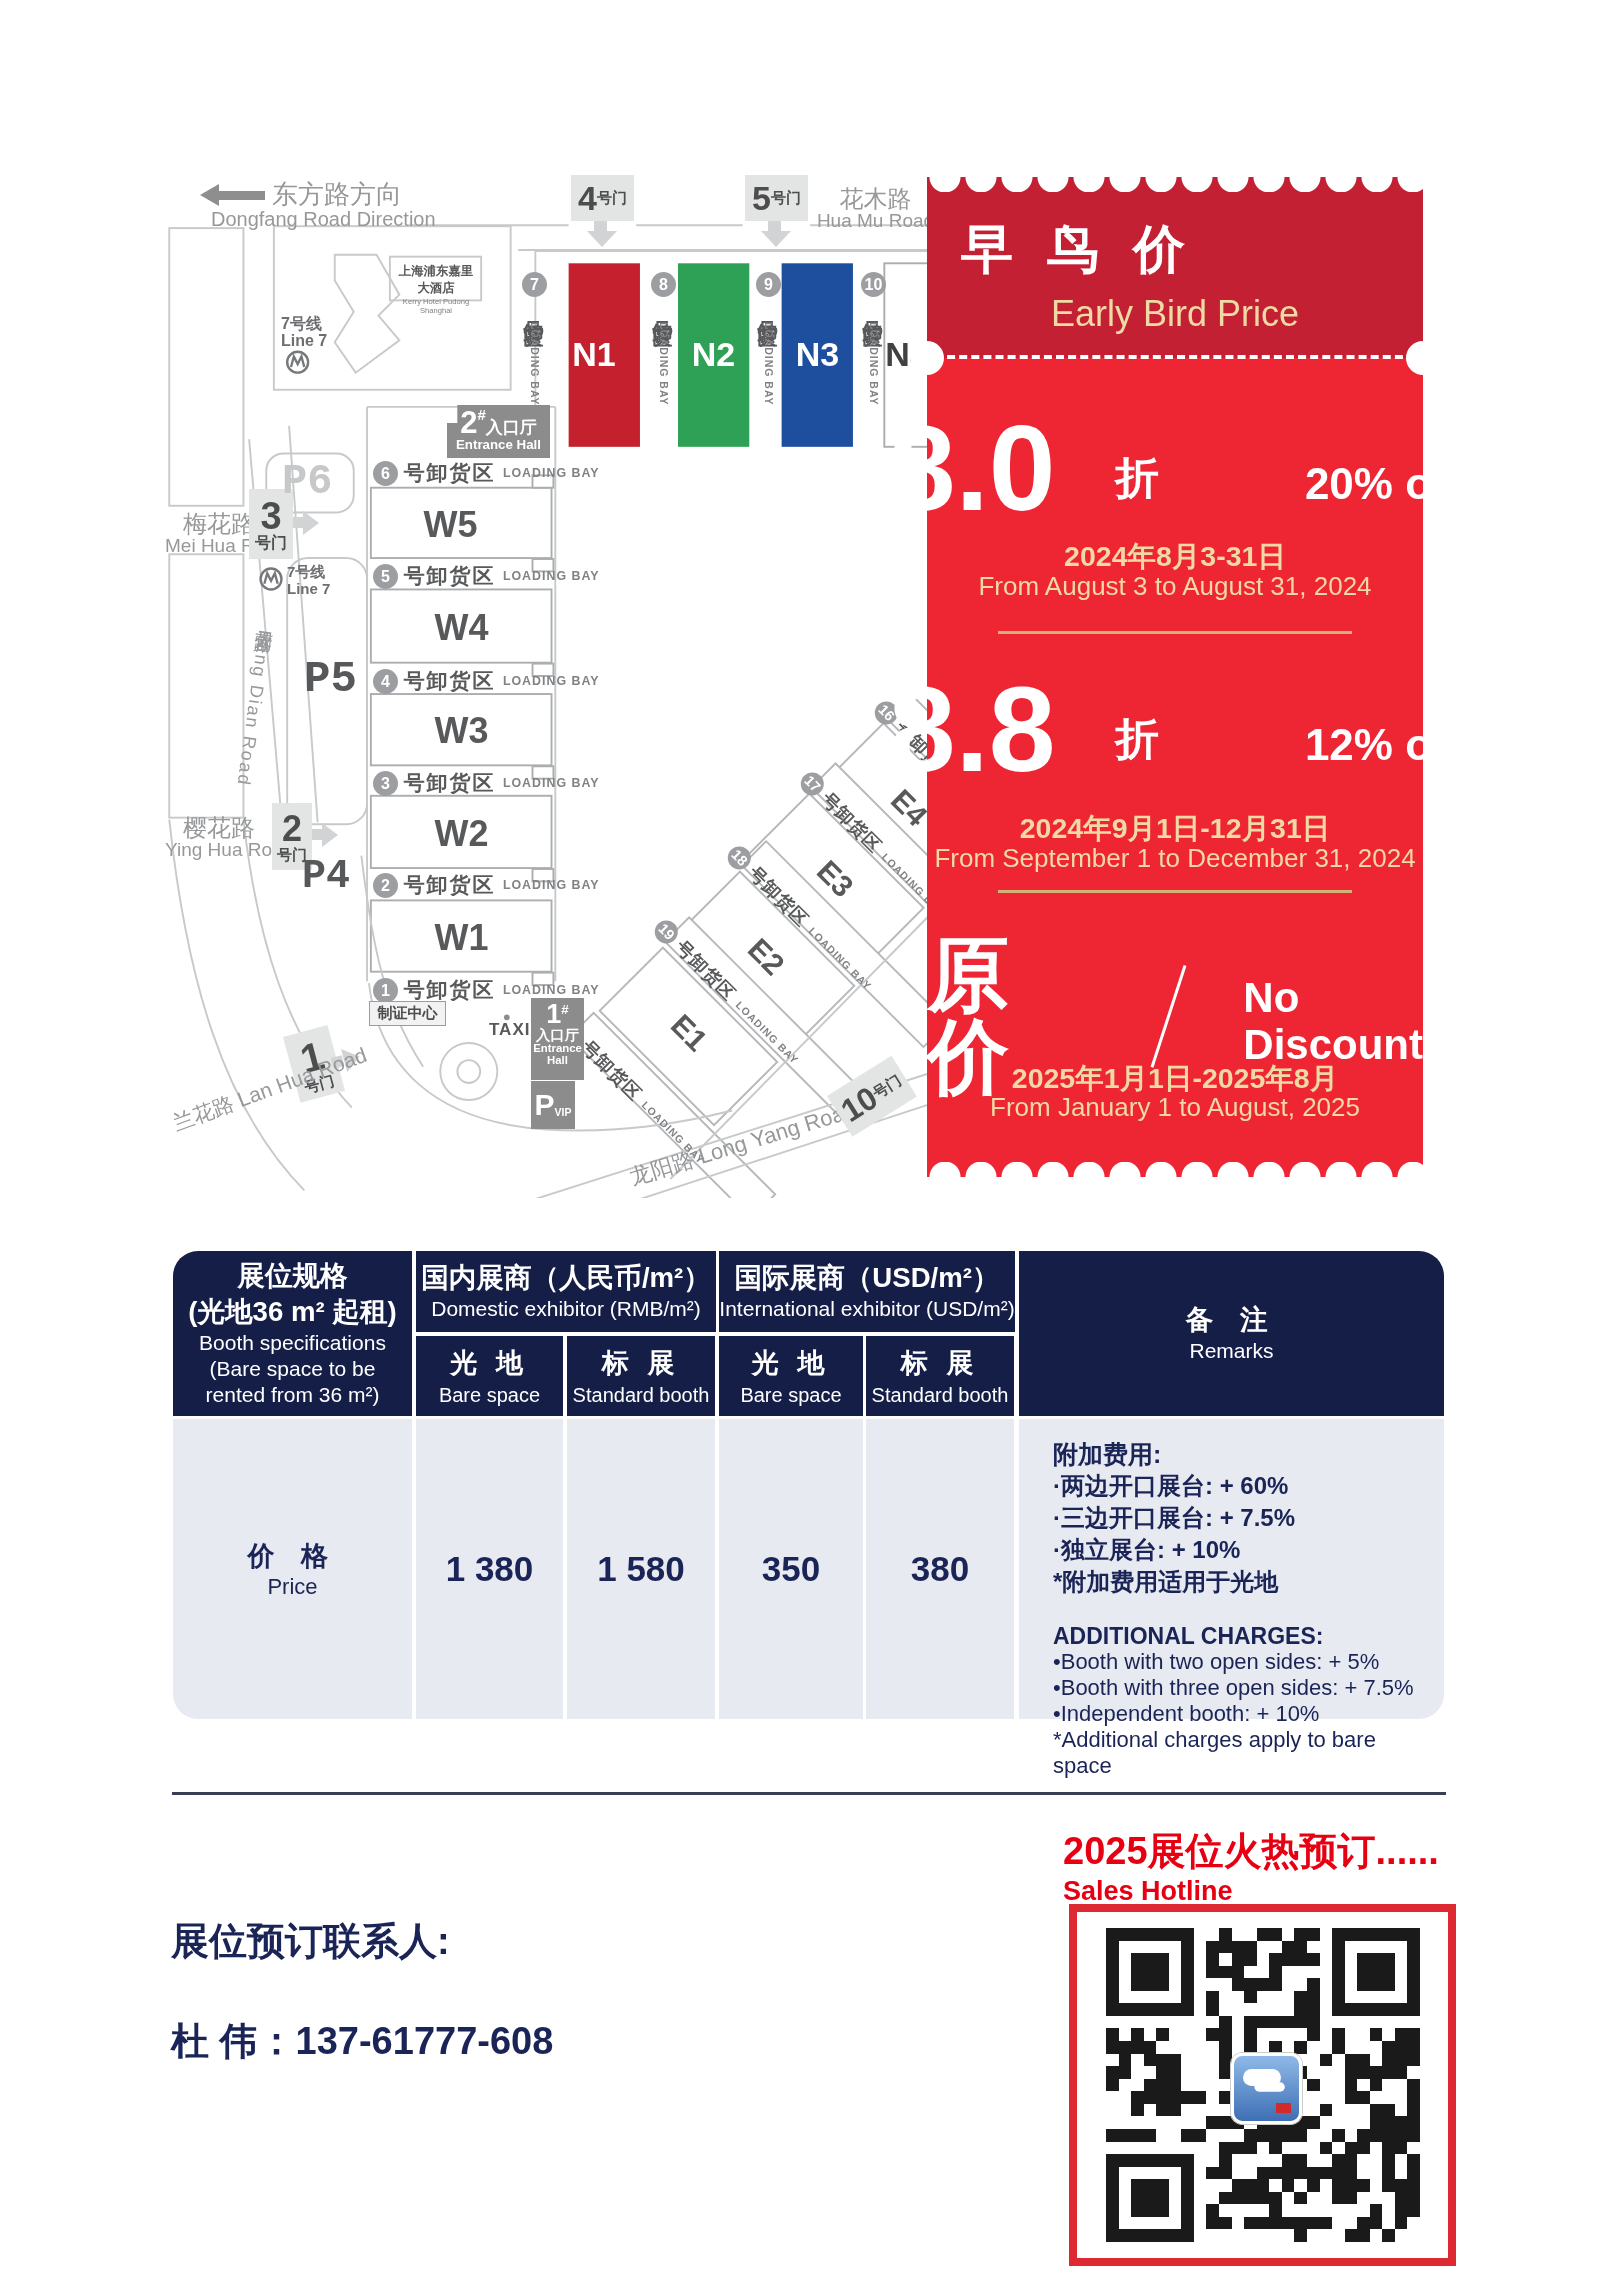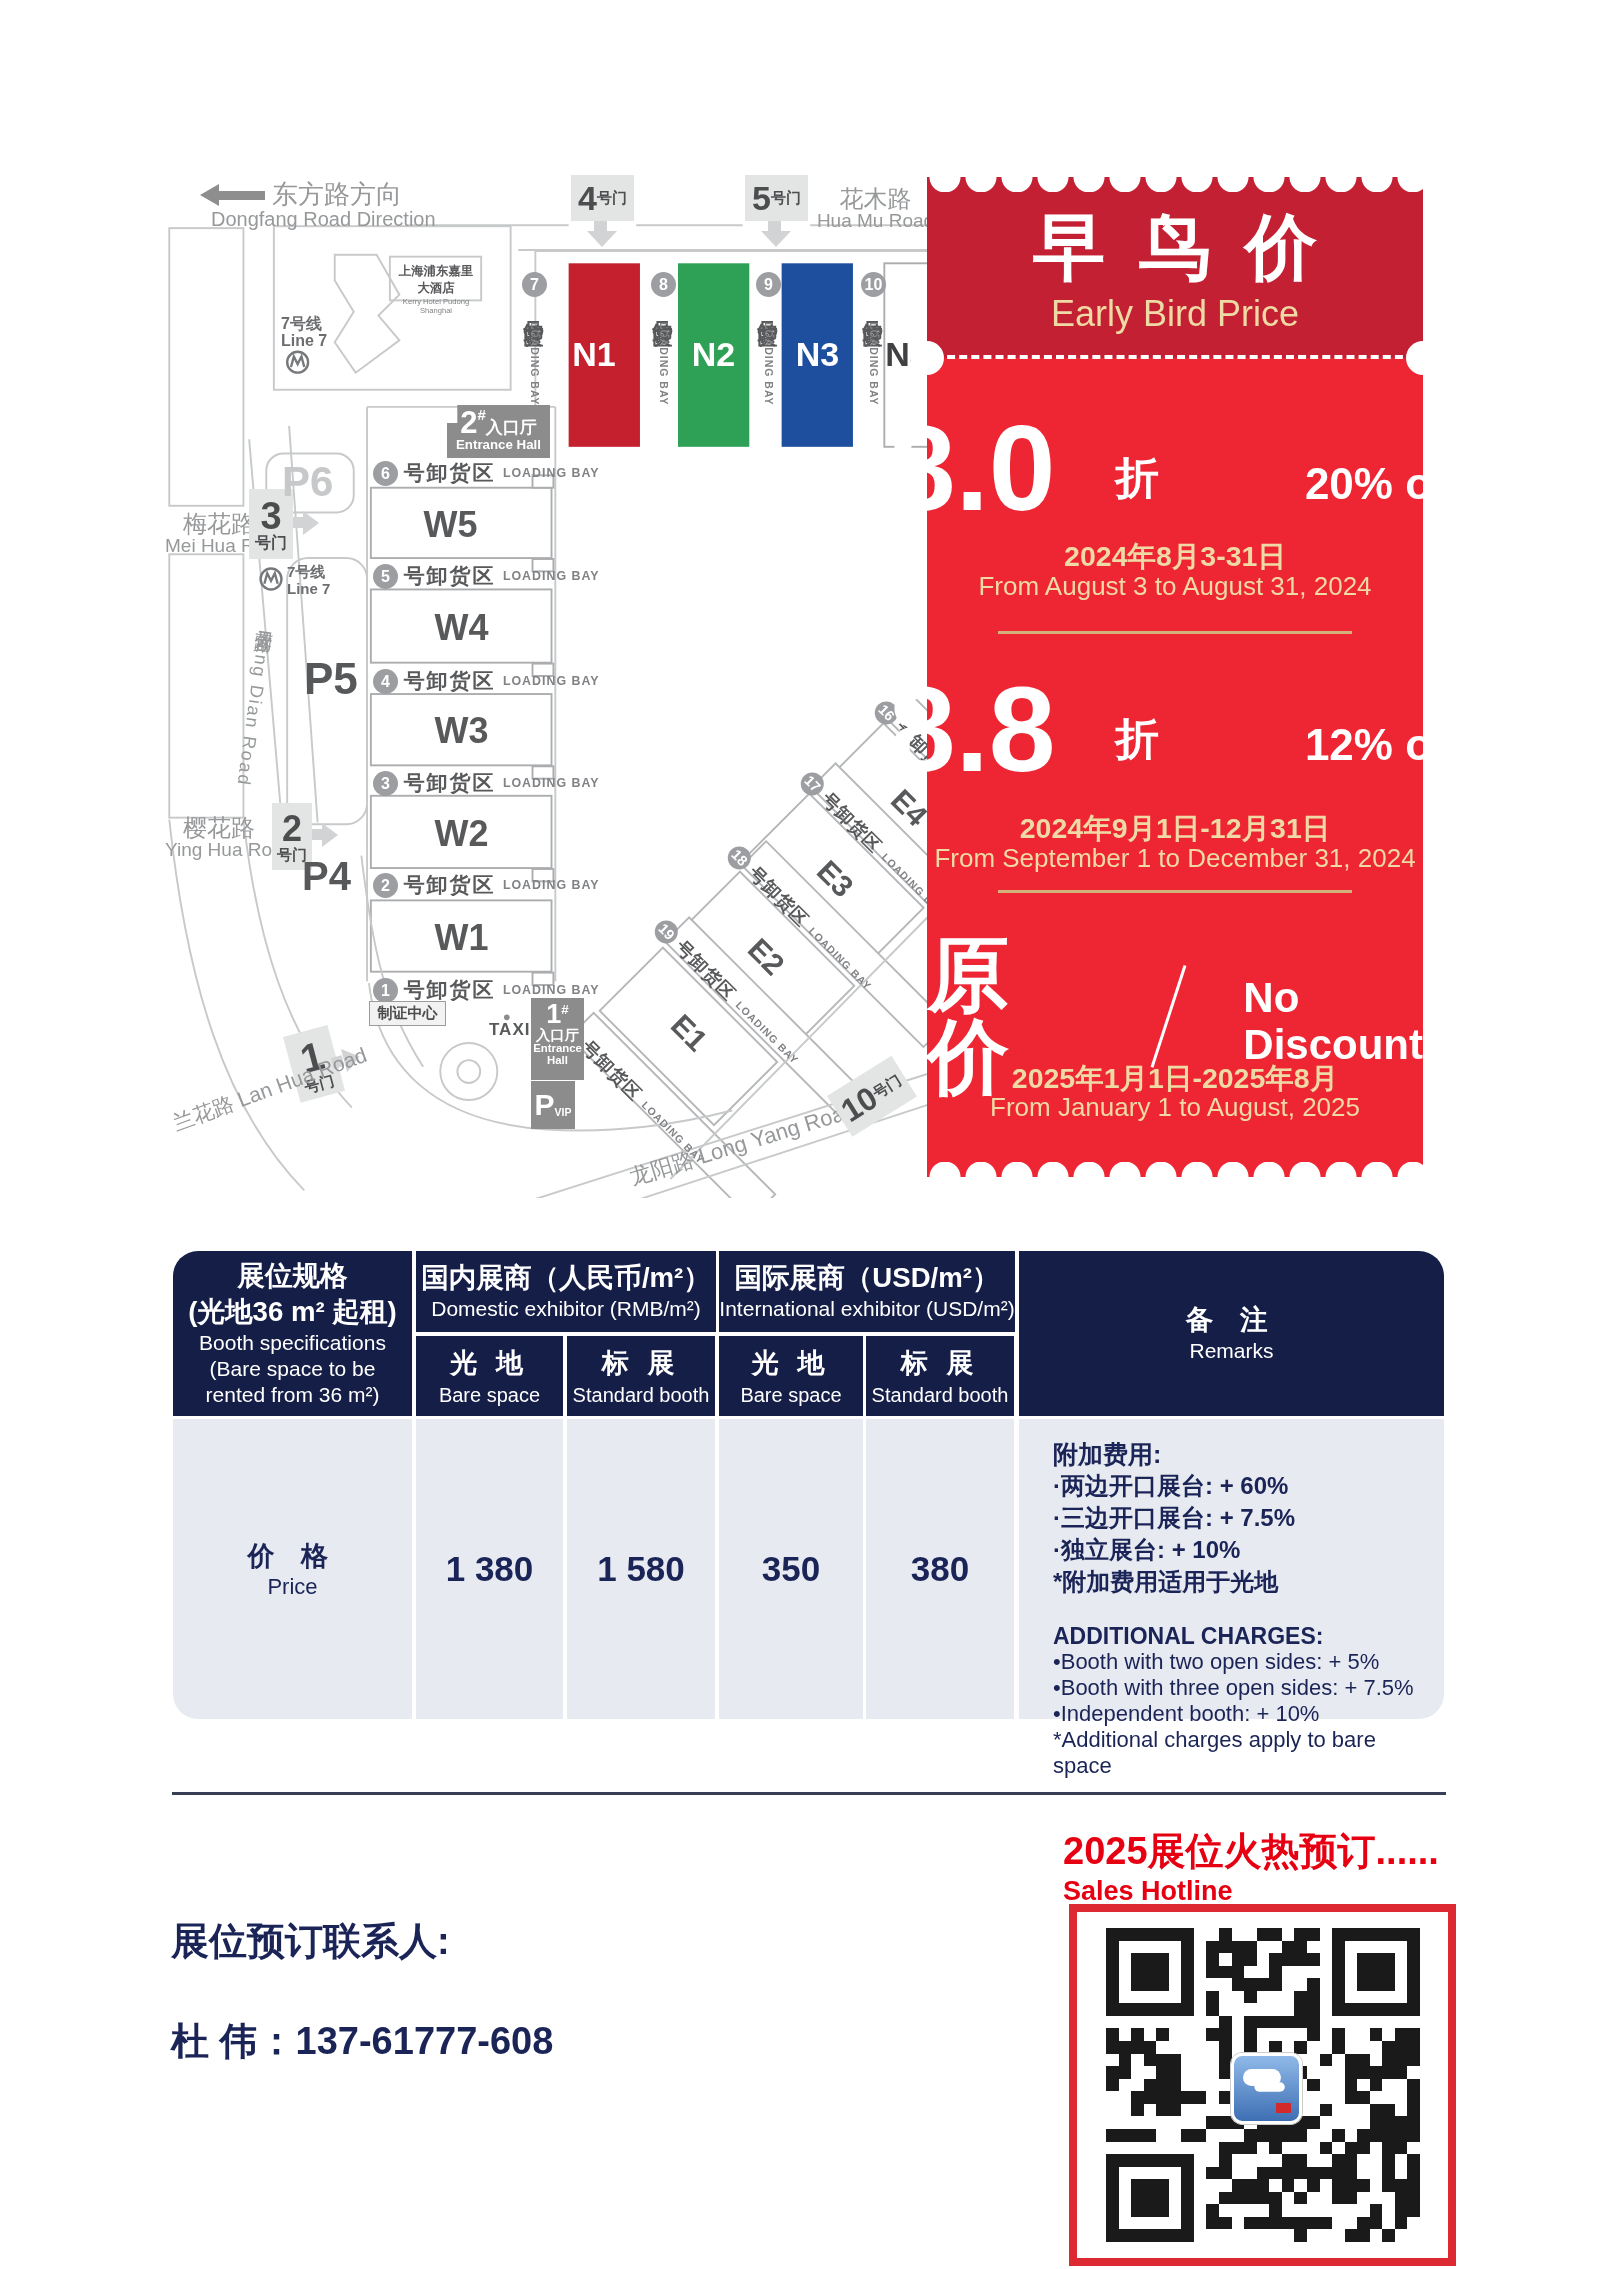--- a/index.html
+++ b/index.html
@@ -14,21 +14,21 @@
         display:flex;align-items:center;justify-content:center;}
   .gate .gnum{font-weight:bold;}
   .gate .gsfx{font-weight:bold;}
   .gate-v{flex-direction:column;line-height:1;}
   .arr-down-stem{position:absolute;background:#D2D3D4;width:13.3px;height:10.5px;z-index:2;}
   .arr-down-head{position:absolute;width:0;height:0;border-left:15px solid transparent;
         border-right:15px solid transparent;border-top:16px solid #D2D3D4;z-index:2;}
   .arr-right-stem{position:absolute;background:#D2D3D4;width:10.5px;height:11.4px;z-index:2;}
   .arr-right-head{position:absolute;width:0;height:0;border-top:12.4px solid transparent;
         border-bottom:12.4px solid transparent;border-left:16px solid #D2D3D4;z-index:2;}
-  .bigP{font-weight:bold;color:#57585A;z-index:2;position:absolute;}
+  .bigP{font-weight:bold;color:#57585A;z-index:2;position:absolute;font-family:Liberation Mono, monospace;}
   .bay-circle{display:inline-block;width:25px;height:25px;border-radius:50%;background:#9C9EA1;
         color:#fff;font-size:16px;font-weight:bold;line-height:25px;text-align:center;flex:none;}
   .bayrow{position:absolute;display:flex;align-items:center;z-index:2;white-space:nowrap;}
   .bay-zh{font-size:21px;font-weight:bold;color:#58595B;letter-spacing:1.9px;margin-left:5.7px;}
   .bay-en{font-size:12.4px;font-weight:bold;color:#808285;margin-left:7.6px;letter-spacing:1px;}
   .baycol{position:absolute;display:flex;flex-direction:column;align-items:center;z-index:2;}
   .bay-zh-v{writing-mode:vertical-rl;font-size:20px;font-weight:bold;color:#58595B;letter-spacing:2.9px;margin-top:6.7px;}
   .bay-en-v{writing-mode:vertical-rl;font-size:10.5px;font-weight:bold;color:#808285;letter-spacing:1px;margin-top:6.7px;}
   .hall-label{position:absolute;z-index:2;font-weight:bold;text-align:center;color:#58595B;}
   .rot{transform-origin:0 0;}
@@ -44,22 +44,22 @@
   .coupon-top{position:absolute;left:0;top:0;width:100%;height:181px;background:#C32133;}
   .coupon-bottom{position:absolute;left:0;top:181px;width:100%;height:819px;background:#EE2533;}
   .scallop-top{position:absolute;left:0;top:0;width:100%;height:15px;
         background-image:radial-gradient(circle at 18px 0px,#fff 15px,rgba(255,255,255,0) 16px);
         background-size:36px 15px;background-repeat:repeat-x;z-index:6;}
   .scallop-bottom{position:absolute;left:0;bottom:0;width:100%;height:15px;
         background-image:radial-gradient(circle at 18px 15px,#fff 15px,rgba(255,255,255,0) 16px);
         background-size:36px 15px;background-repeat:repeat-x;z-index:6;}
   .coupon-dash{position:absolute;left:7.6px;right:7.6px;top:178px;border-top:4.8px dashed #fff;z-index:6;}
   .notch{position:absolute;width:34px;height:34px;border-radius:50%;background:#fff;top:164px;z-index:7;}
-  .coupon-title-zh{position:absolute;top:23px;width:100%;text-align:center;color:#fff;
-        font-size:72px;font-weight:bold;letter-spacing:34px;text-indent:34px;z-index:6;}
+  .coupon-title-zh{position:absolute;top:38px;width:100%;color:#fff;
+        font-size:52px;font-weight:bold;letter-spacing:34px;text-indent:34px;z-index:6;}
   .coupon-title-en{position:absolute;top:116px;width:100%;text-align:center;color:#EFD9A4;
         font-size:36px;z-index:6;}
   .tier-row{position:absolute;width:100%;display:flex;justify-content:center;align-items:flex-end;z-index:6;color:#fff;gap:48px;}
   .tr-big{font-size:120px;font-weight:bold;line-height:0.82;}
   .tr-big-cjk{font-size:82px;font-weight:bold;line-height:1;letter-spacing:13.3px;}
   .tr-unit{font-size:44px;font-weight:bold;margin:0 0 9.5px 11.4px;}
   .tr-slash{width:3.8px;height:112px;background:#fff;transform:rotate(18deg);margin:0 25px;align-self:center;}
   .tr-off{font-size:44px;font-weight:bold;margin-bottom:7.6px;white-space:nowrap;}
   .tr-offstack{font-size:42px;font-weight:bold;line-height:1.12;text-align:left;align-self:center;margin-top:9.5px;}
   .tier-datezh{position:absolute;width:100%;text-align:center;color:#EFD9A4;font-size:28.5px;font-weight:bold;z-index:6;}

